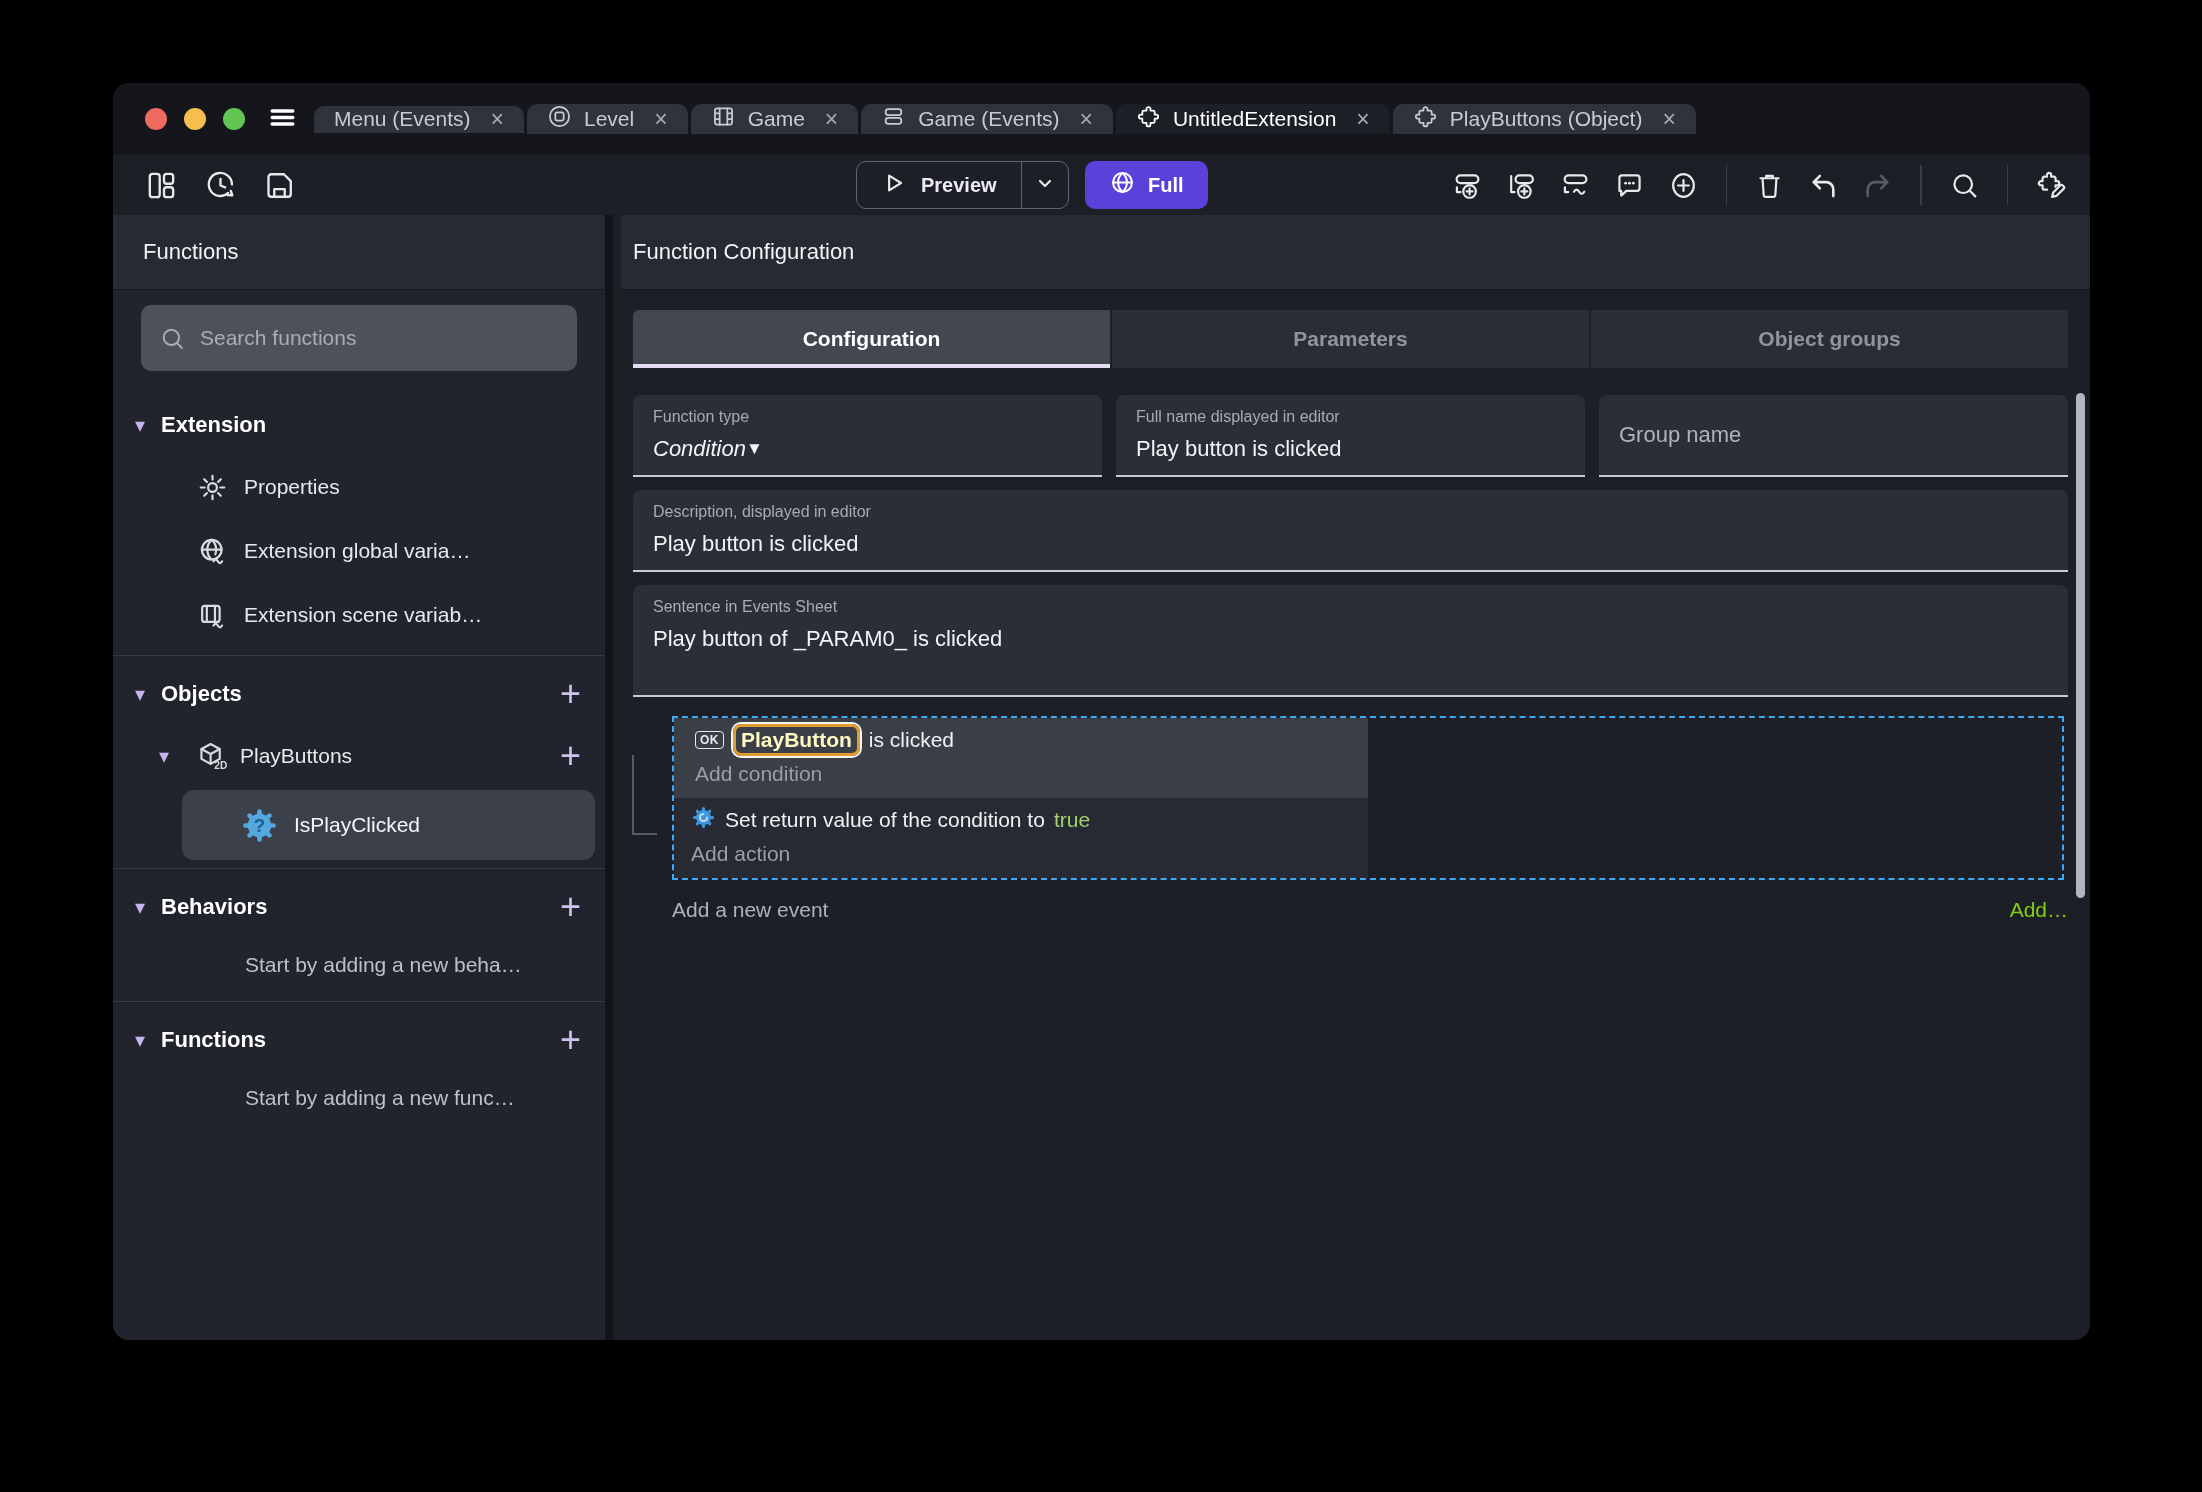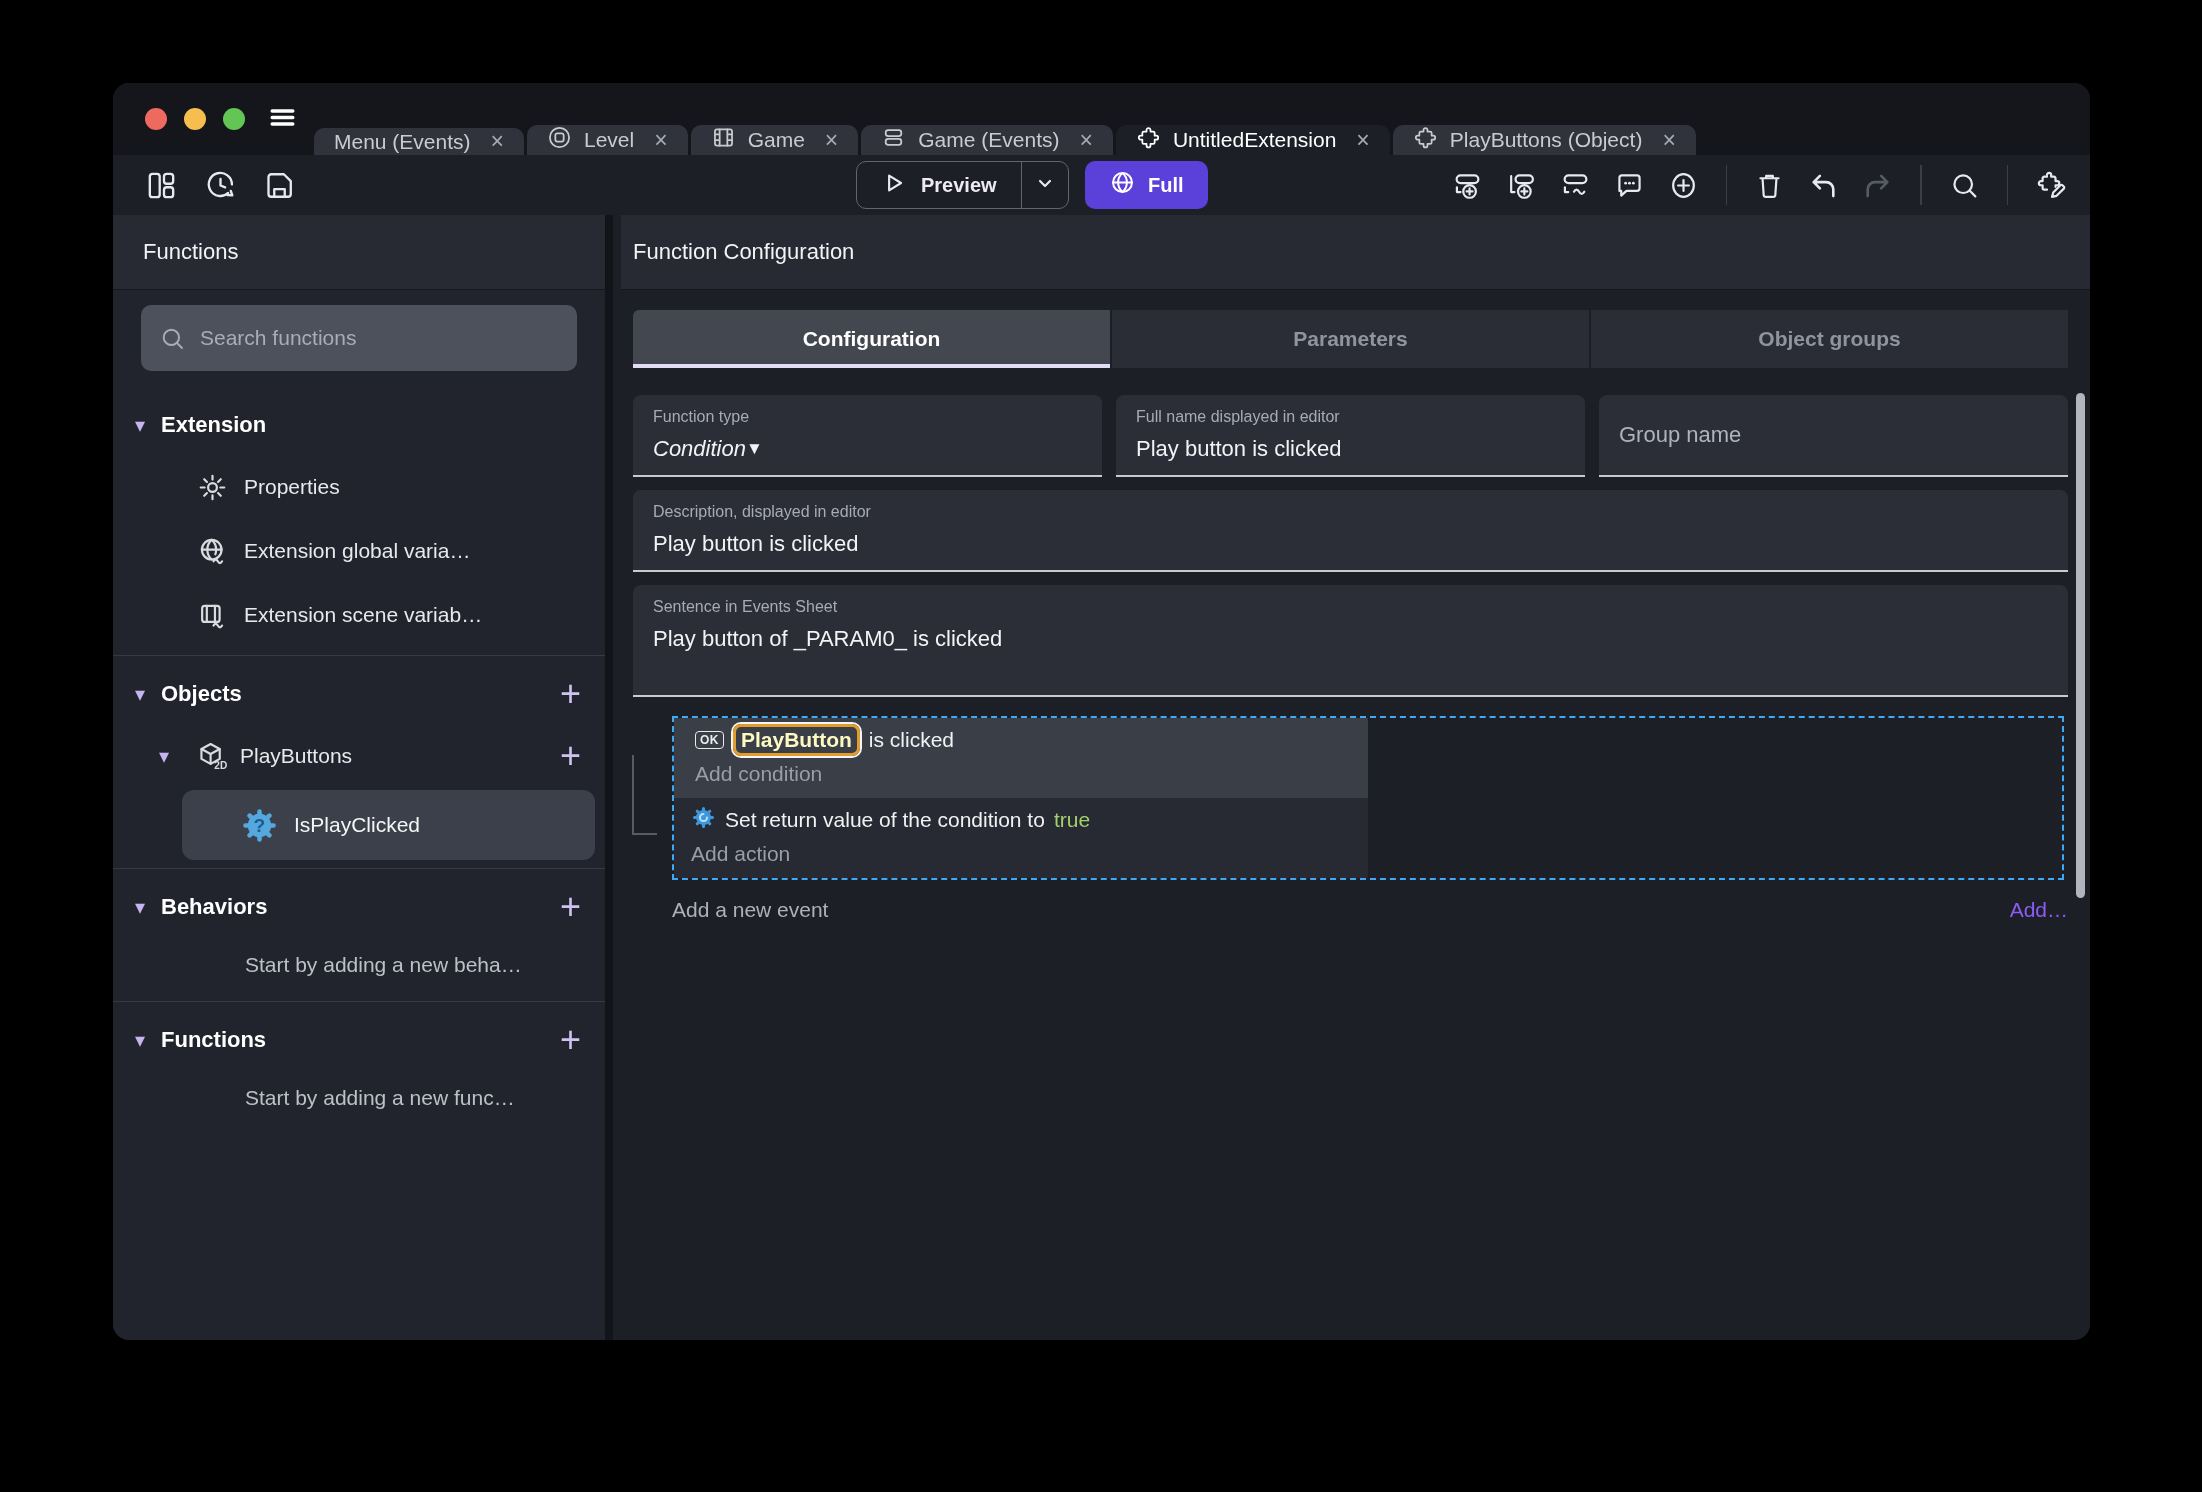--- a/index.html
+++ b/index.html
@@ -8,21 +8,21 @@
   .window { position:absolute; left:113px; top:83px; width:1977px; height:1257px;
             background:#1C1F26; border-radius:16px; overflow:hidden;
             box-shadow:0 30px 90px rgba(0,0,0,.9); }
 
   
   .tabbar { height:72px; background:#14161C; display:flex; align-items:stretch; }
   .traffic { display:flex; align-items:center; gap:17px; padding:0 22px 0 32px; }
   .tl { width:22px; height:22px; border-radius:50%; }
   .tl.red{background:#EE6A5F}.tl.yellow{background:#F5BE4F}.tl.green{background:#62C554}
   .burger { align-self:center; margin-right:16px; }
-  .tabs { display:flex; align-items:flex-end; gap:3px; }
+  .tabs { display:flex; align-items:center; gap:3px; }
   .tab { display:flex; align-items:center; gap:12px; padding:0 20px;
          background:#30333C; color:#C9CBD0; font-size:21px; border-radius:10px 10px 0 0; cursor:default; }
   .tab.active { background:#1C1F26; color:#FFFFFF; }
   .tab .close { font-size:23px; color:#A6AAB3; margin-left:8px; }
   .tab svg { width:25px; height:25px; }
 
   
   .toolbar { height:60px; display:flex; align-items:center; background:#1C1F26; }
   .tb-left { display:flex; align-items:center; gap:26px; margin-left:32px; }
   .icon-btn { display:flex; align-items:center; justify-content:center; }
@@ -112,21 +112,21 @@
   .obj-chip { color:#fef9c3; font-weight:700; border:3px solid #E09D2E; border-radius:8px;
               box-shadow:0 0 0 2px #F5F5F7; padding:0 5px; line-height:26px; }
   .add-link { color:#999EA8; }
   .true-val { color:#A3D06A; }
   .act-gear svg { width:25px; height:25px; }
   .guide { position:absolute; left:19px; top:58px; width:25px; height:80px;
            border-left:2px solid #565B64; border-bottom:2px solid #565B64; }
   .add-event-row { display:flex; justify-content:space-between; align-items:center;
                    margin-top:10px; padding-left:39px; height:40px; font-size:21px; }
   .ae-label { color:#ADB1BA; }
-  .ae-add { color:#8b5cf6; }
+  .ae-add { color:#84cc16; }
 
   .scroll-thumb { position:absolute; right:5px; top:178px; width:9px; height:505px;
                   background:#B2B5BB; border-radius:5px; }
 
   svg { fill:none; stroke:#E7E9EC; stroke-width:1.7; stroke-linecap:round; stroke-linejoin:round; }
   .tab svg { stroke:#C9CBD0; }
   .tab.active svg { stroke:#FFFFFF; }
   .side-ic { stroke:#D9DBDF; }
   .dim { stroke:#565B66; }
 </style>

